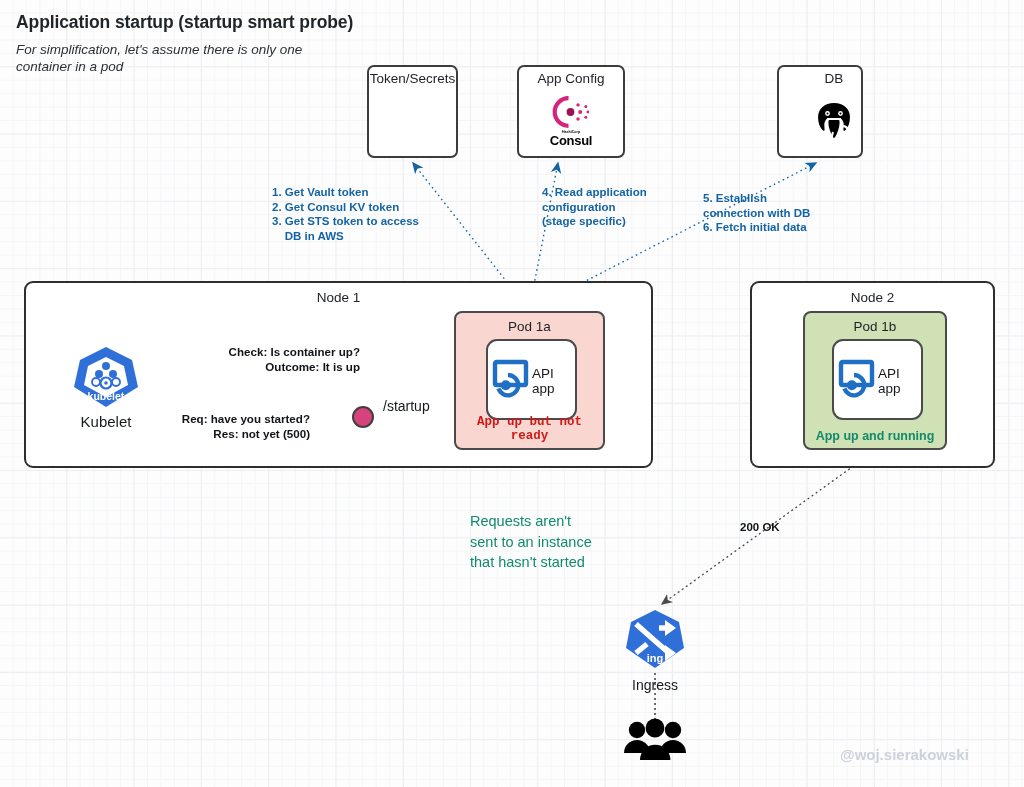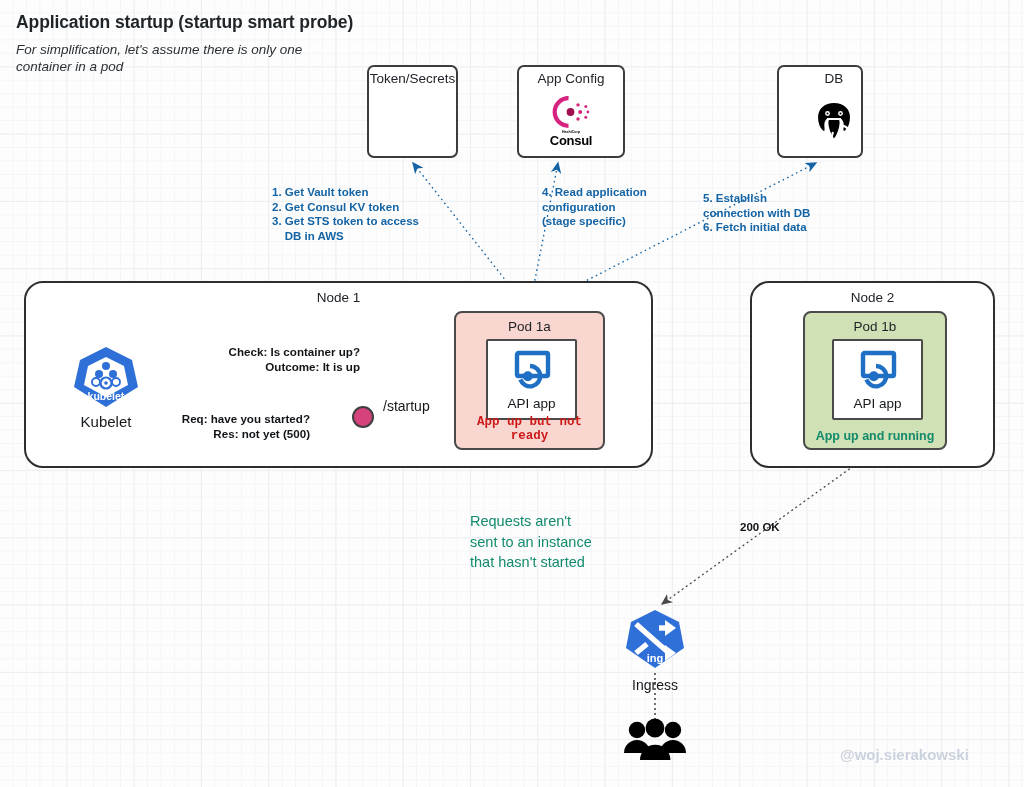--- a/index.html
+++ b/index.html
@@ -65,33 +65,33 @@
   .vault-hc { font-size:3.6px; font-weight:bold; color:#000; letter-spacing:-0.1px; margin-top:2px; line-height:4px; }
   .vault-name { font-size:13px; font-weight:bold; color:#000; letter-spacing:-0.4px; line-height:13px; }
 
   
   .consul-wrap { display:flex; flex-direction:column; align-items:center; justify-content:center; }
   .consul-name { font-size:13px; font-weight:bold; color:#000; letter-spacing:-0.3px; line-height:13px; }
   .consul-hc { font-size:3.6px; font-weight:bold; color:#000; margin-top:1px; line-height:4px; }
 
   
   .node-box {
-    border:2px solid #2e2e2e; border-radius:19px;
+    border:2px solid #2e2e2e; border-radius:9px;
     background:#ffffff;
   }
   .node-label {
     position:absolute; top:7px; left:0; right:0; text-align:center;
     font-size:13.5px; color:#20242a;
   }
   .pod-box { border:2px solid #4a4a4a; border-radius:8px; position:absolute; }
   .pod-label { position:absolute; top:6px; left:0; right:0; text-align:center; font-size:13.5px; color:#1e2226; }
   .app-box {
     position:absolute; background:#ffffff;
-    border:2px solid #4a4a4a; border-radius:2px;
-    display:flex; flex-direction:column; align-items:center; justify-content:center;
+    border:2px solid #4a4a4a; border-radius:11px;
+    display:flex; flex-direction:row; align-items:center; justify-content:flex-end;
   }
   .app-label { font-size:13.5px; color:#16191c; margin-top:2px; }
   .pod-status { position:absolute; left:0; right:0; bottom:5px; text-align:center; font-size:12.5px; font-weight:bold; }
 
   
   .step-text {
     color:#1464a5; font-size:11.5px; font-weight:bold; line-height:14.6px;
   }
   .probe-text {
     font-size:11.6px; font-weight:bold; color:#111418; line-height:14.5px; text-align:right;

